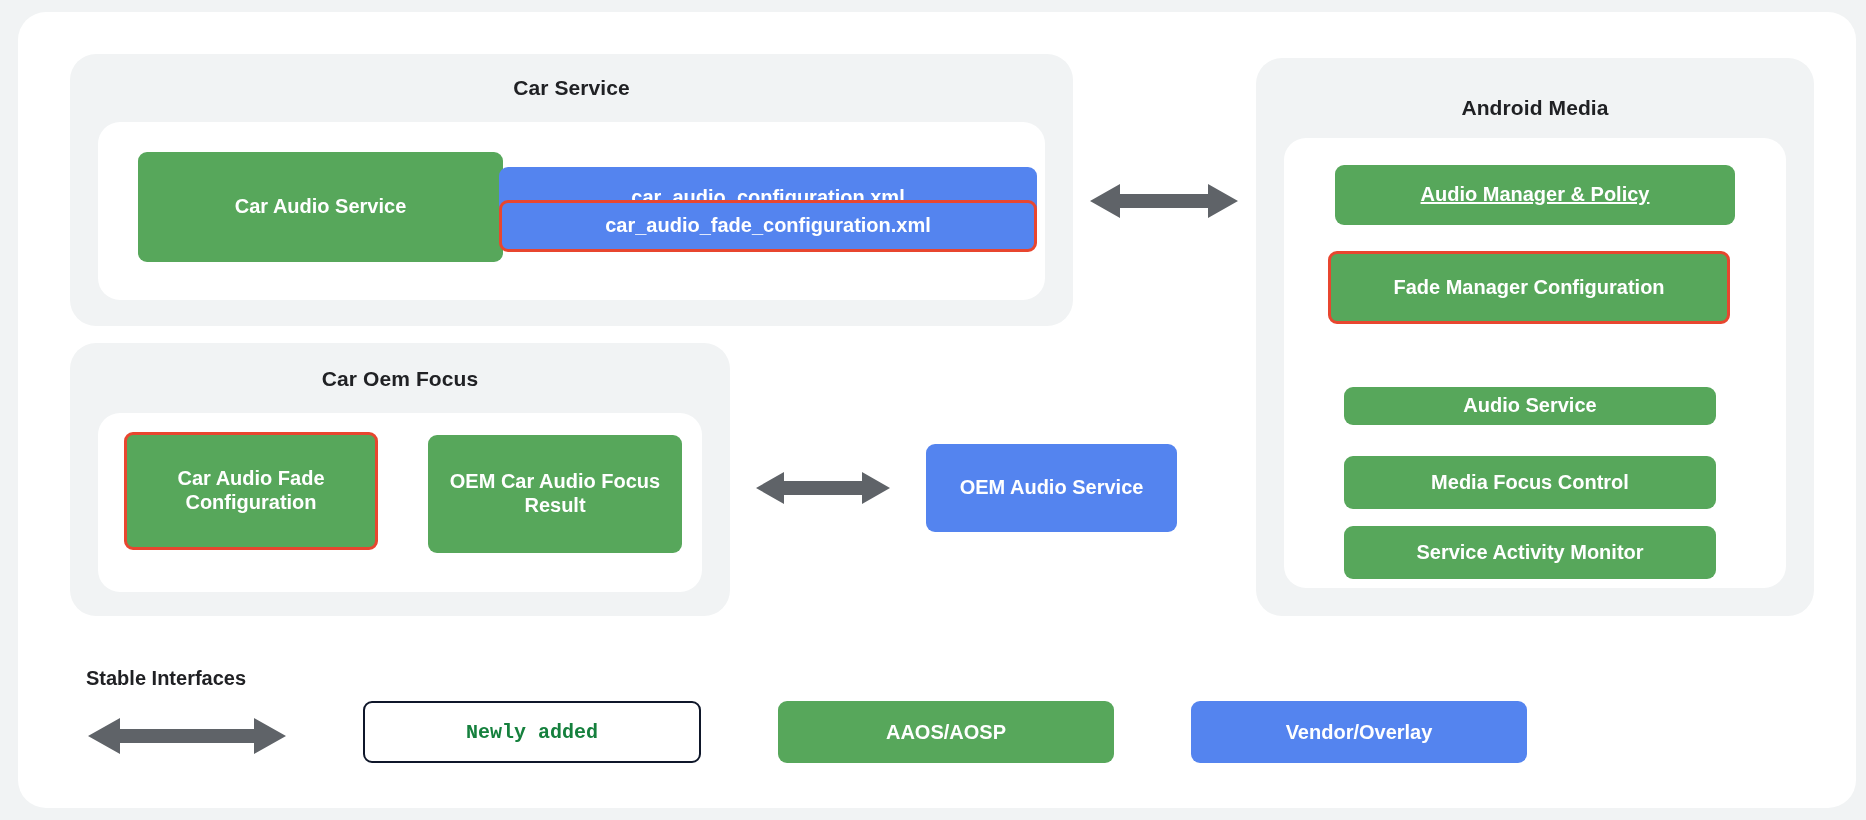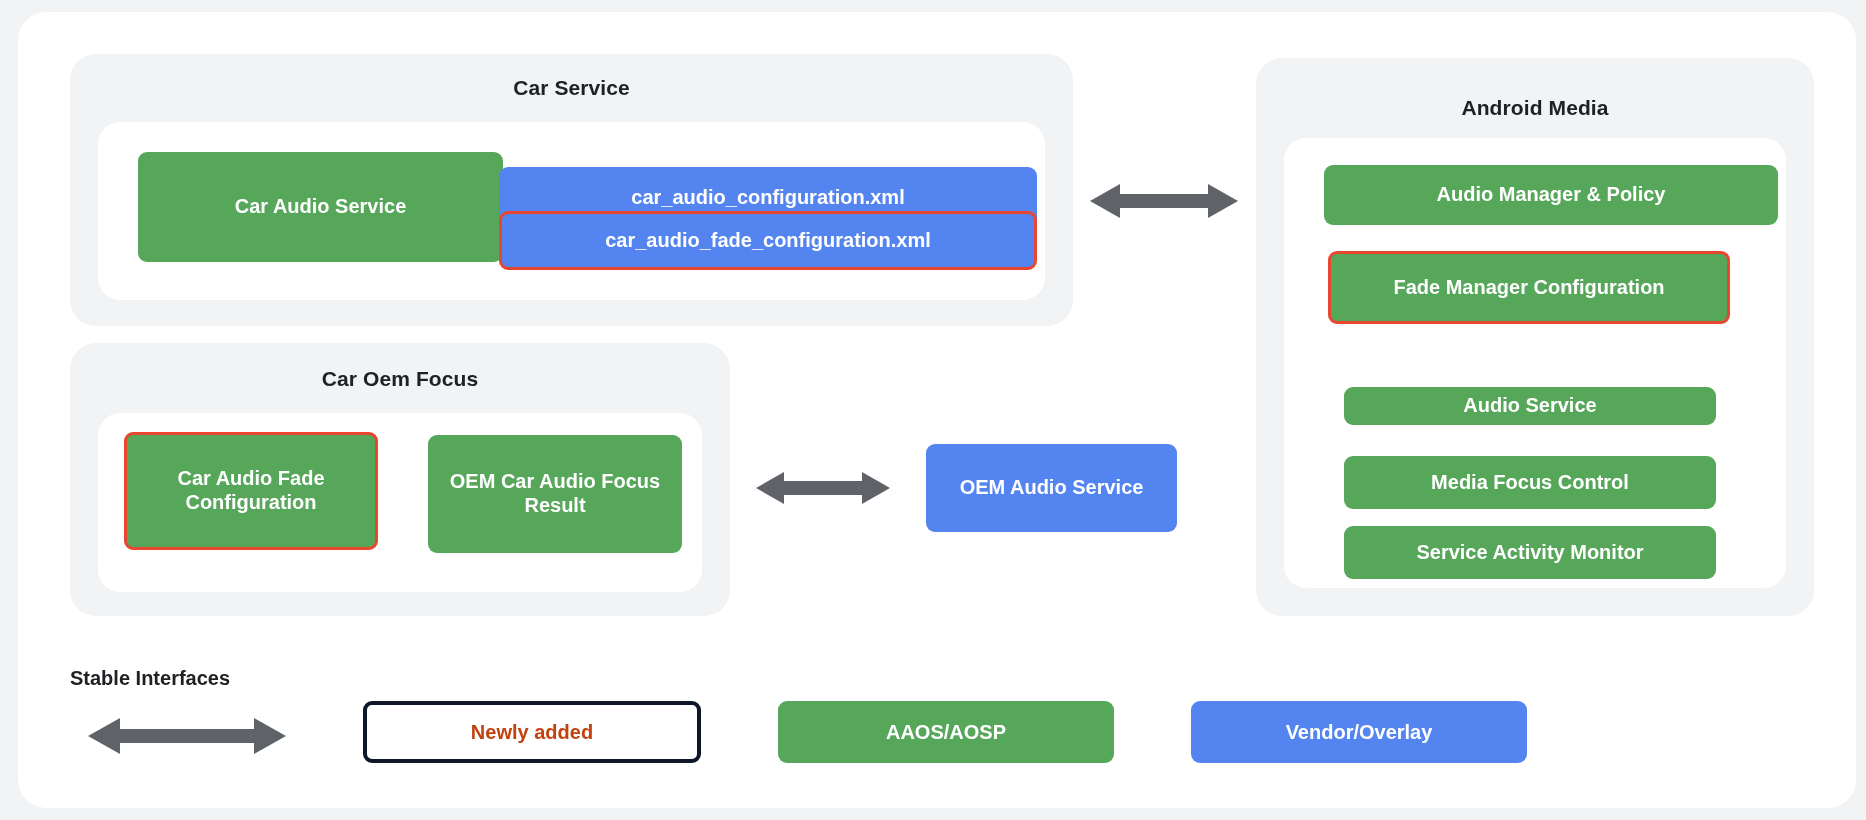--- a/index.html
+++ b/index.html
@@ -86,43 +86,44 @@
     display: flex;
     align-items: center;
     justify-content: center;
     border-radius: 9px;
     font-size: 20px;
     font-weight: bold;
     box-sizing: border-box;
   }
   .legend-outline {
     background: #ffffff;
-    border: 4px solid #0f172a;
-    color: #c2410c;
+    border: 2px solid #0f172a;
+    color: #15803d;
+    font-family: Liberation Mono, monospace;
   }
 </style>
 </head>
 <body>
 
 <div id="root">
   <div class="card">
 
     <div class="group" style="left:52px; top:42px; width:1003px; height:272px;">
       <div class="group-title" style="top:22px;">Car Service</div>
       <div class="inner" style="left:28px; top:68px; width:947px; height:178px;">
 
         <div class="node green" style="left:40px; top:30px; width:365px; height:110px;">
           <span>Car Audio Service</span>
         </div>
 
         <div class="node blue" style="left:401px; top:11px; width:538px; height:62px;margin-top:34px;">
           <span>car_audio_configuration.xml</span>
         </div>
 
-        <div class="node blue hl" style="left:401px; top:89px; width:538px; height:59px;">
+        <div class="node blue hl" style="left:401px; top:78px; width:538px; height:52px;">
           <span>car_audio_fade_configuration.xml</span>
         </div>
       </div>
     </div>
 
     <div class="group" style="left:52px; top:331px; width:660px; height:273px;">
       <div class="group-title" style="top:24px;">Car Oem Focus</div>
       <div class="inner" style="left:28px; top:70px; width:604px; height:179px;">
 
         <div class="node green hl" style="left:26px; top:19px; width:254px; height:118px;">
@@ -132,21 +133,21 @@
         <div class="node green" style="left:330px; top:22px; width:254px; height:118px;">
           <span>OEM Car Audio Focus Result</span>
         </div>
       </div>
     </div>
 
     <div class="group" style="left:1238px; top:46px; width:558px; height:558px;">
       <div class="group-title" style="top:28px;margin-top:10px;">Android Media</div>
       <div class="inner" style="left:28px; top:80px; width:502px; height:450px;">
 
-        <div class="node green" style="left:40px; top:27px; width:454px; height:60px;">
+        <div class="node green" style="left:51px; top:27px; width:400px; height:60px;text-decoration:underline;">
           <span>Audio Manager &amp; Policy</span>
         </div>
 
         <div class="node green hl" style="left:44px; top:113px; width:402px; height:73px;">
           <span>Fade Manager Configuration</span>
         </div>
 
         <div class="node green" style="left:60px; top:249px; width:372px; height:38px;">
           <span>Audio Service</span>
         </div>
@@ -170,21 +171,21 @@
         <polygon points="0,21 30,4 30,14 118,14 118,4 148,21 118,38 118,28 30,28 30,38" fill="#5f6368"></polygon>
       </svg>
     </div>
 
     <div class="arrow" style="left:738px; top:456px; width:134px; height:40px;">
       <svg width="134" height="40" viewBox="0 0 134 40">
         <polygon points="0,20 28,4 28,13 106,13 106,4 134,20 106,36 106,27 28,27 28,36" fill="#5f6368"></polygon>
       </svg>
     </div>
 
-    <div class="legend-label" style="left:52px; top:655px;">Stable Interfaces</div>
+    <div class="legend-label" style="left:68px; top:655px;">Stable Interfaces</div>
 
     <div class="arrow" style="left:70px; top:703px; width:198px; height:42px;">
       <svg width="198" height="42" viewBox="0 0 198 42">
         <polygon points="0,21 32,3 32,14 166,14 166,3 198,21 166,39 166,28 32,28 32,39" fill="#5f6368"></polygon>
       </svg>
     </div>
 
     <div class="legend-box legend-outline" style="left:345px; top:689px; width:338px; height:62px;">
       <span>Newly added</span>
     </div>

